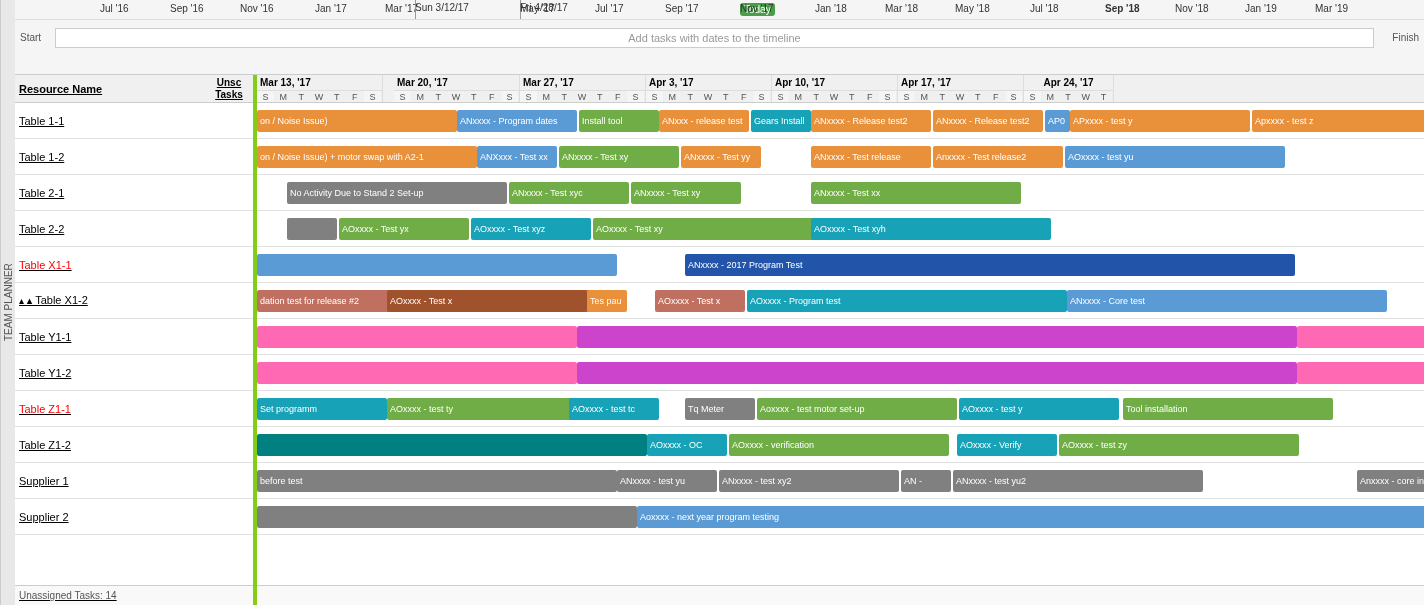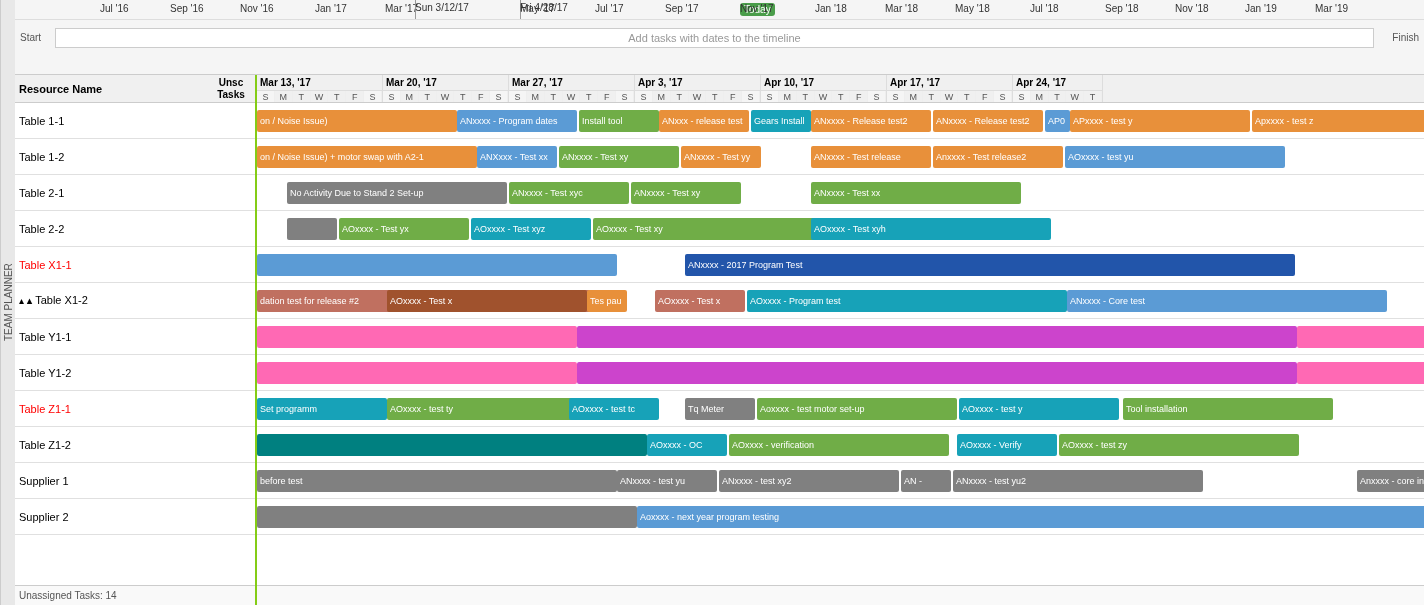--- a/index.html
+++ b/index.html
@@ -97,23 +97,24 @@
     #main-grid {
       display: flex;
       height: 530px;
       overflow: hidden;
     }
 
     
     #left-sidebar {
       width: 242px;
       flex-shrink: 0;
-      border-right: 2px solid #84cc16;
+      border-right: 4px solid #84cc16;
       display: flex;
       flex-direction: column;
+      text-decoration: underline;
     }
     #resource-header {
       height: 28px;
       background: #f0f0f0;
       border-bottom: 1px solid #ccc;
       display: flex;
       align-items: center;
       padding: 0 4px;
       font-weight: bold;
       font-size: 11px;
@@ -294,21 +295,21 @@
         <span class="timeline-date-marker" style="left: 505px; top: 2px;">Fri 4/28/17</span>
         <span class="timeline-date-marker" style="left: 725px;"><span class="today-badge">Today</span></span>
         <span class="timeline-date-marker" style="left: 505px; top: 3px;">May '17</span>
         <span class="timeline-date-marker" style="left: 580px; top: 3px;">Jul '17</span>
         <span class="timeline-date-marker" style="left: 650px; top: 3px;">Sep '17</span>
         <span class="timeline-date-marker" style="left: 725px; top: 3px;">Nov '17</span>
         <span class="timeline-date-marker" style="left: 800px; top: 3px;">Jan '18</span>
         <span class="timeline-date-marker" style="left: 870px; top: 3px;">Mar '18</span>
         <span class="timeline-date-marker" style="left: 940px; top: 3px;">May '18</span>
         <span class="timeline-date-marker" style="left: 1015px; top: 3px;">Jul '18</span>
-        <span class="timeline-date-marker" style="left: 1090px; top: 3px;">Sep '18</span>
+        <span class="timeline-date-marker" style="left: 1090px; top: 3px; font-weight: bold;">Sep '18</span>
         <span class="timeline-date-marker" style="left: 1160px; top: 3px;">Nov '18</span>
         <span class="timeline-date-marker" style="left: 1230px; top: 3px;">Jan '19</span>
         <span class="timeline-date-marker" style="left: 1300px; top: 3px;">Mar '19</span>
       </div>
     <div id="timeline-bar-row">
       <span class="start-label">Start</span>
       <div class="timeline-bar-bg">
         <span>Add tasks with dates to the timeline</span>
       </div>
       <span class="finish-label">Finish</span>
@@ -380,21 +381,21 @@
           <div class="week-days">
             <div class="day-cell weekend">S</div>
             <div class="day-cell">M</div>
             <div class="day-cell">T</div>
             <div class="day-cell">W</div>
             <div class="day-cell">T</div>
             <div class="day-cell">F</div>
             <div class="day-cell weekend">S</div>
           </div>
         </div>
-        <div class="week-col" style="width: 126px;">
+        <div class="week-col" style="width: 126px; margin-left: 11px;">
           <div class="week-label">Mar 20, '17</div>
           <div class="week-days">
             <div class="day-cell weekend">S</div>
             <div class="day-cell">M</div>
             <div class="day-cell">T</div>
             <div class="day-cell">W</div>
             <div class="day-cell">T</div>
             <div class="day-cell">F</div>
             <div class="day-cell weekend">S</div>
           </div>
@@ -440,21 +441,21 @@
           <div class="week-days">
             <div class="day-cell weekend">S</div>
             <div class="day-cell">M</div>
             <div class="day-cell">T</div>
             <div class="day-cell">W</div>
             <div class="day-cell">T</div>
             <div class="day-cell">F</div>
             <div class="day-cell weekend">S</div>
           </div>
         </div>
-        <div class="week-col" style="width: 90px;">
+        <div class="week-col" style="width: 90px; text-align: center;">
           <div class="week-label">Apr 24, '17</div>
           <div class="week-days">
             <div class="day-cell weekend">S</div>
             <div class="day-cell">M</div>
             <div class="day-cell">T</div>
             <div class="day-cell">W</div>
             <div class="day-cell">T</div>
           </div>
         </div>
       </div>

